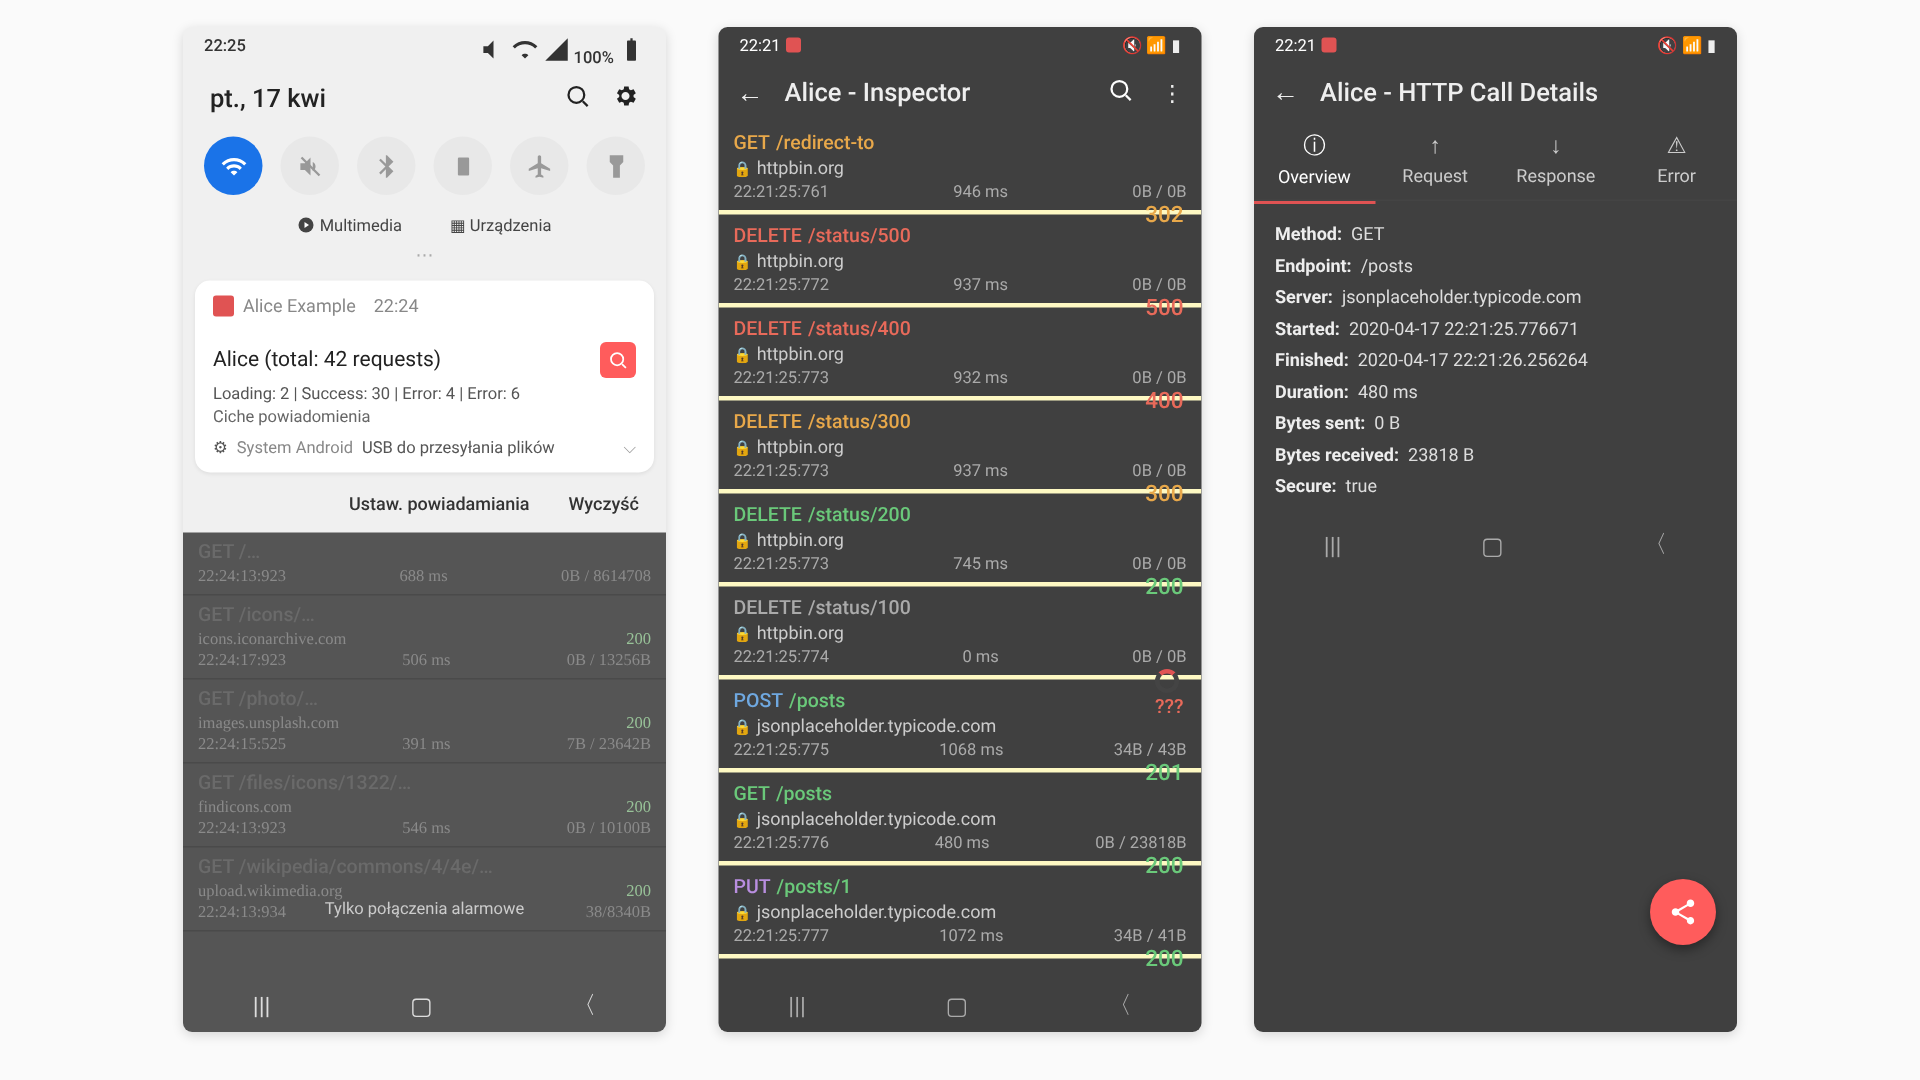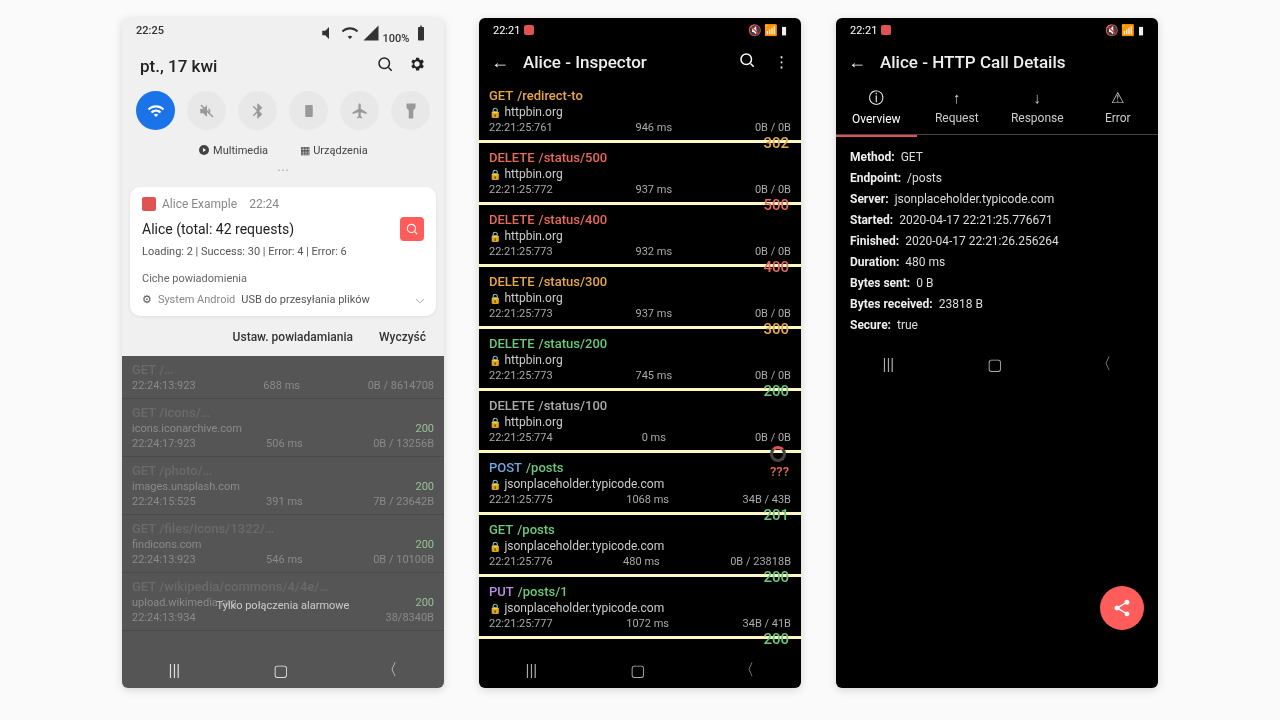--- a/index.html
+++ b/index.html
@@ -72,49 +72,49 @@
 .notif-card {
   background: #fff;
   margin: 4px 8px;
   border-radius: 10px;
   padding: 10px 12px;
   font-size: 12px;
   box-shadow: 0 1px 3px rgba(0,0,0,0.08);
 }
 .notif-head { display: flex; align-items: center; gap: 6px; color: #888; }
 .notif-app-icon { width: 14px; height: 14px; background: #e05353; border-radius: 2px; }
-.notif-title { font-size: 14px; color: #222; margin-top: 6px; display: flex; justify-content: space-between; align-items: center; }
+.notif-title { font-size: 14px; color: #222; margin-top: 17px; display: flex; justify-content: space-between; align-items: center; }
 .search-btn {
   width: 24px; height: 24px;
   background: #ff5c5c;
   border-radius: 4px;
   display: flex; align-items: center; justify-content: center;
   color: #fff;
 }
 .notif-sub { font-size: 11px; color: #555; margin-top: 4px; }
-.quiet { font-size: 11px; color: #666; margin-top: 14px; }
+.quiet { font-size: 11px; color: #666; margin-top: 2px; }
 .sys-row { margin-top: 8px; font-size: 11px; color: #555; display: flex; align-items: center; gap: 6px; }
 .sys-row .chev { margin-left: auto; color: #999; }
 .sys-row .syslabel { color: #888; }
 .actions-row { display: flex; justify-content: flex-end; gap: 26px; padding: 10px 18px 12px; font-size: 12px; font-weight: 500; color: #333; }
 .dim-bg {
   flex: 1;
   background: #555;
   position: relative;
   overflow: hidden;
   color: #8a8a8a;
   font-size: 11px;
 }
 .dim-row { padding: 6px 10px; border-bottom: 1px solid #4a4a4a; }
 .dim-row .m { font-weight: 500; font-size: 13px; color: #6a6a6a; }
-.dim-row .line2 { display: flex; justify-content: space-between; margin-top: 2px; }
+.dim-row .line2 { display: flex; justify-content: space-between; margin-top: 2px; font-family: Liberation Serif, serif; }
 .dim-status { position: absolute; bottom: 40px; left: 0; right: 0; text-align: center; color: #ccc; font-size: 11px; }
 
 
-.phone2, .phone3 { background: #000000; color: #eee; }
+.phone2, .phone3 { background: #404040; color: #eee; }
 .status-bar-dark {
   display: flex;
   justify-content: space-between;
   padding: 6px 14px;
   font-size: 11px;
   color: #eee;
 }
 .status-bar-dark .rec {
   color: #fff;
 }

